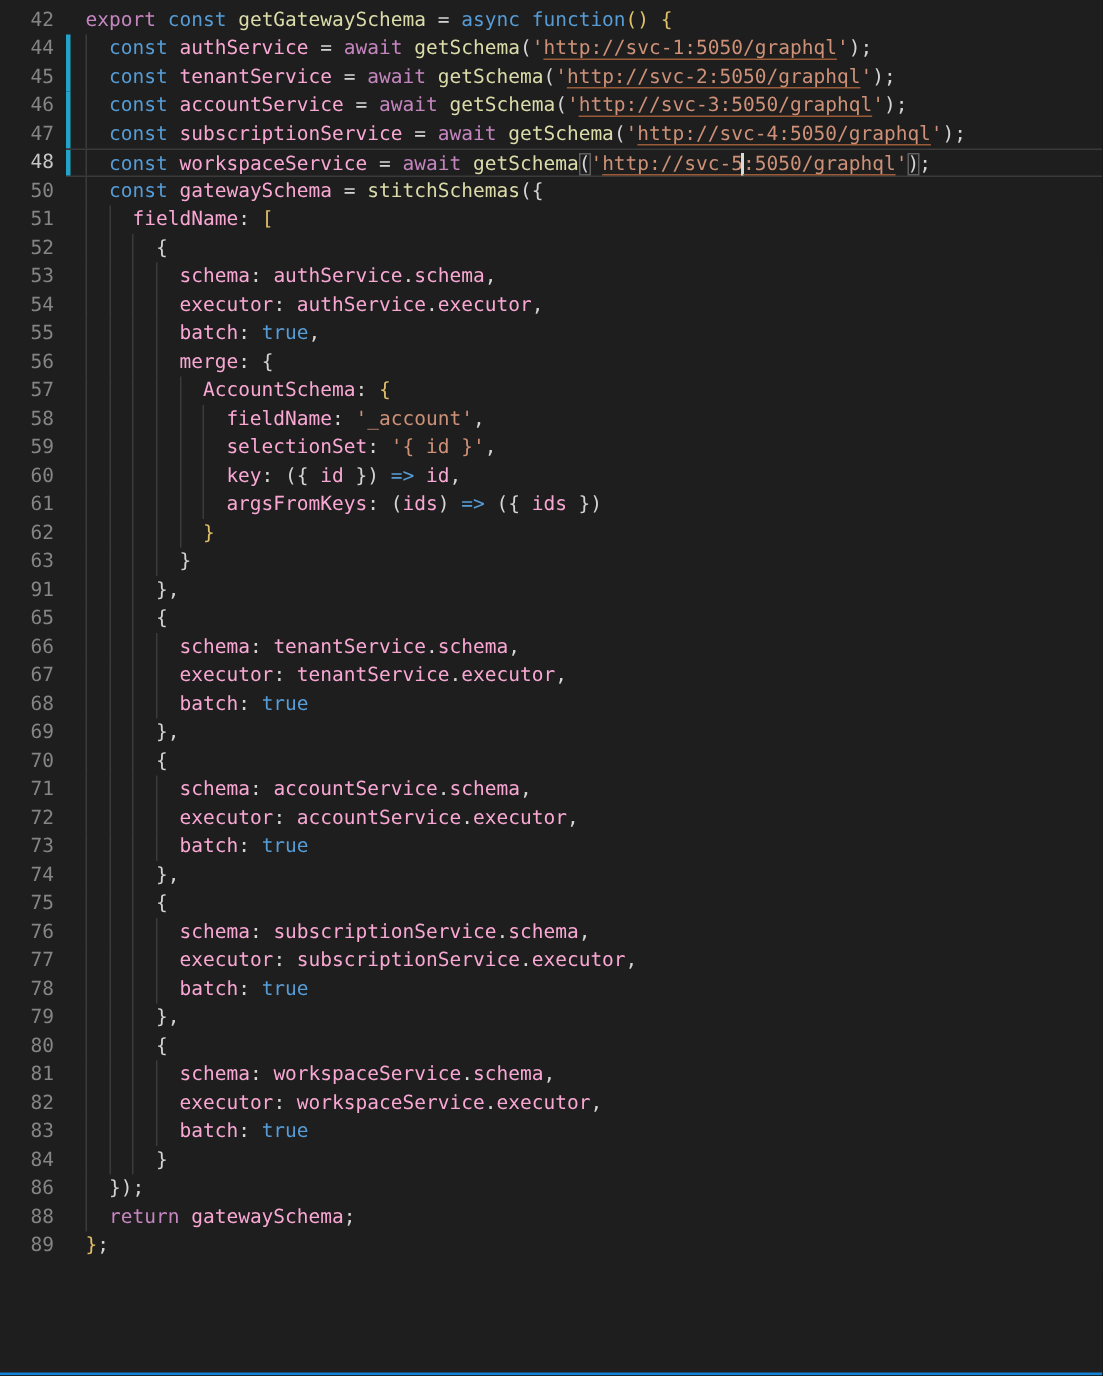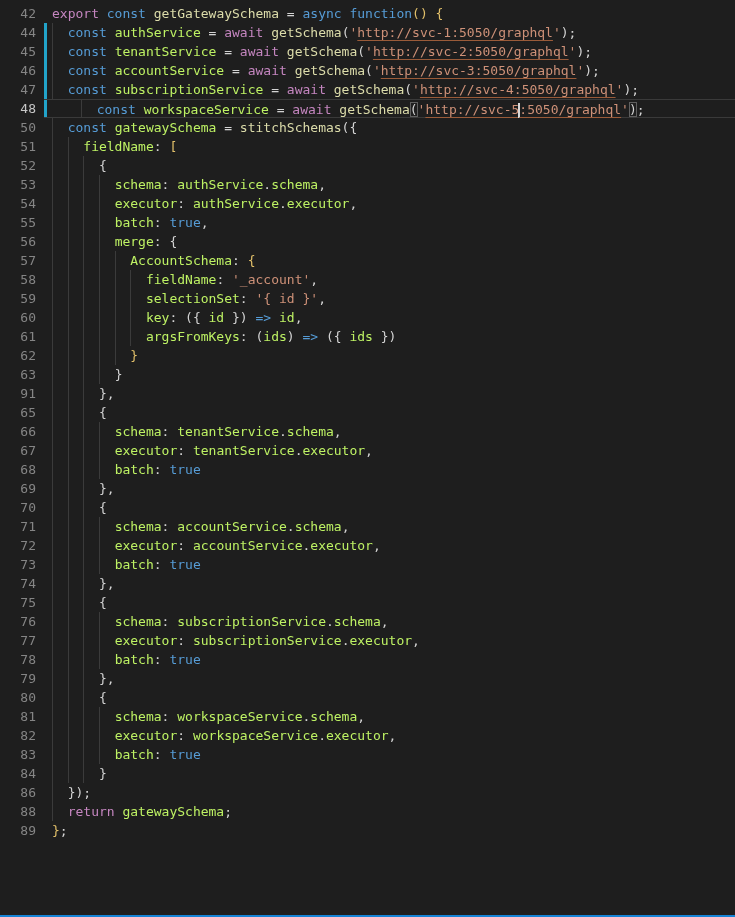--- a/index.html
+++ b/index.html
@@ -12,27 +12,27 @@
     position:relative;overflow:hidden;
     padding-top:4px;box-sizing:border-box;
   }
   .line{display:flex;height:19px;white-space:pre;}
   .gut{
     width:44px;flex:none;text-align:right;color:#858585;
     padding-right:8px;box-sizing:border-box;user-select:none;
   }
   .line.cur .gut{color:#C6C6C6;}
   .rest{flex:1;position:relative;height:100%;box-sizing:border-box;}
-  .line.cur .rest{border-top:1px solid #3A3A3A;border-bottom:1px solid #3A3A3A;padding-left:29px;}
+  .line.cur .rest{border-top:1px solid #3A3A3A;border-bottom:1px solid #3A3A3A;}
   .mbar{position:absolute;left:0;top:0;bottom:0;width:3px;background:#22A3C9;}
-  .code{margin-left:8px;position:relative;height:100%;white-space:pre;}
+  .code{margin-left:13px;position:relative;height:100%;white-space:pre;}
   .guide{position:absolute;top:0;bottom:0;width:1px;background:#3B3B3B;}
   .c-kw{color:#569CD6;}
   .c-ctl{color:#C586C0;}
-  .c-v{color:#bef264;}
+  .c-v{color:#f9a8d4;}
   .c-fn{color:#DCDCAA;}
   .c-s{color:#CE9178;}
   .c-su{color:#CE9178;text-decoration:underline;text-decoration-color:#9A5B39;text-underline-offset:3px;}
   .c-pl{color:#D4D4D4;}
   .c-b1{color:#E2C06A;}
   .c-pb{color:#D4D4D4;outline:1px solid #5F5F5F;outline-offset:-1px;}
   .cursor{display:inline-block;width:2px;margin:0 -1px;height:15px;background:#D8D8D8;vertical-align:middle;}
   .bottom{position:absolute;left:0;right:0;bottom:0;height:2px;background:#1583D6;}
 </style>
 </head>

